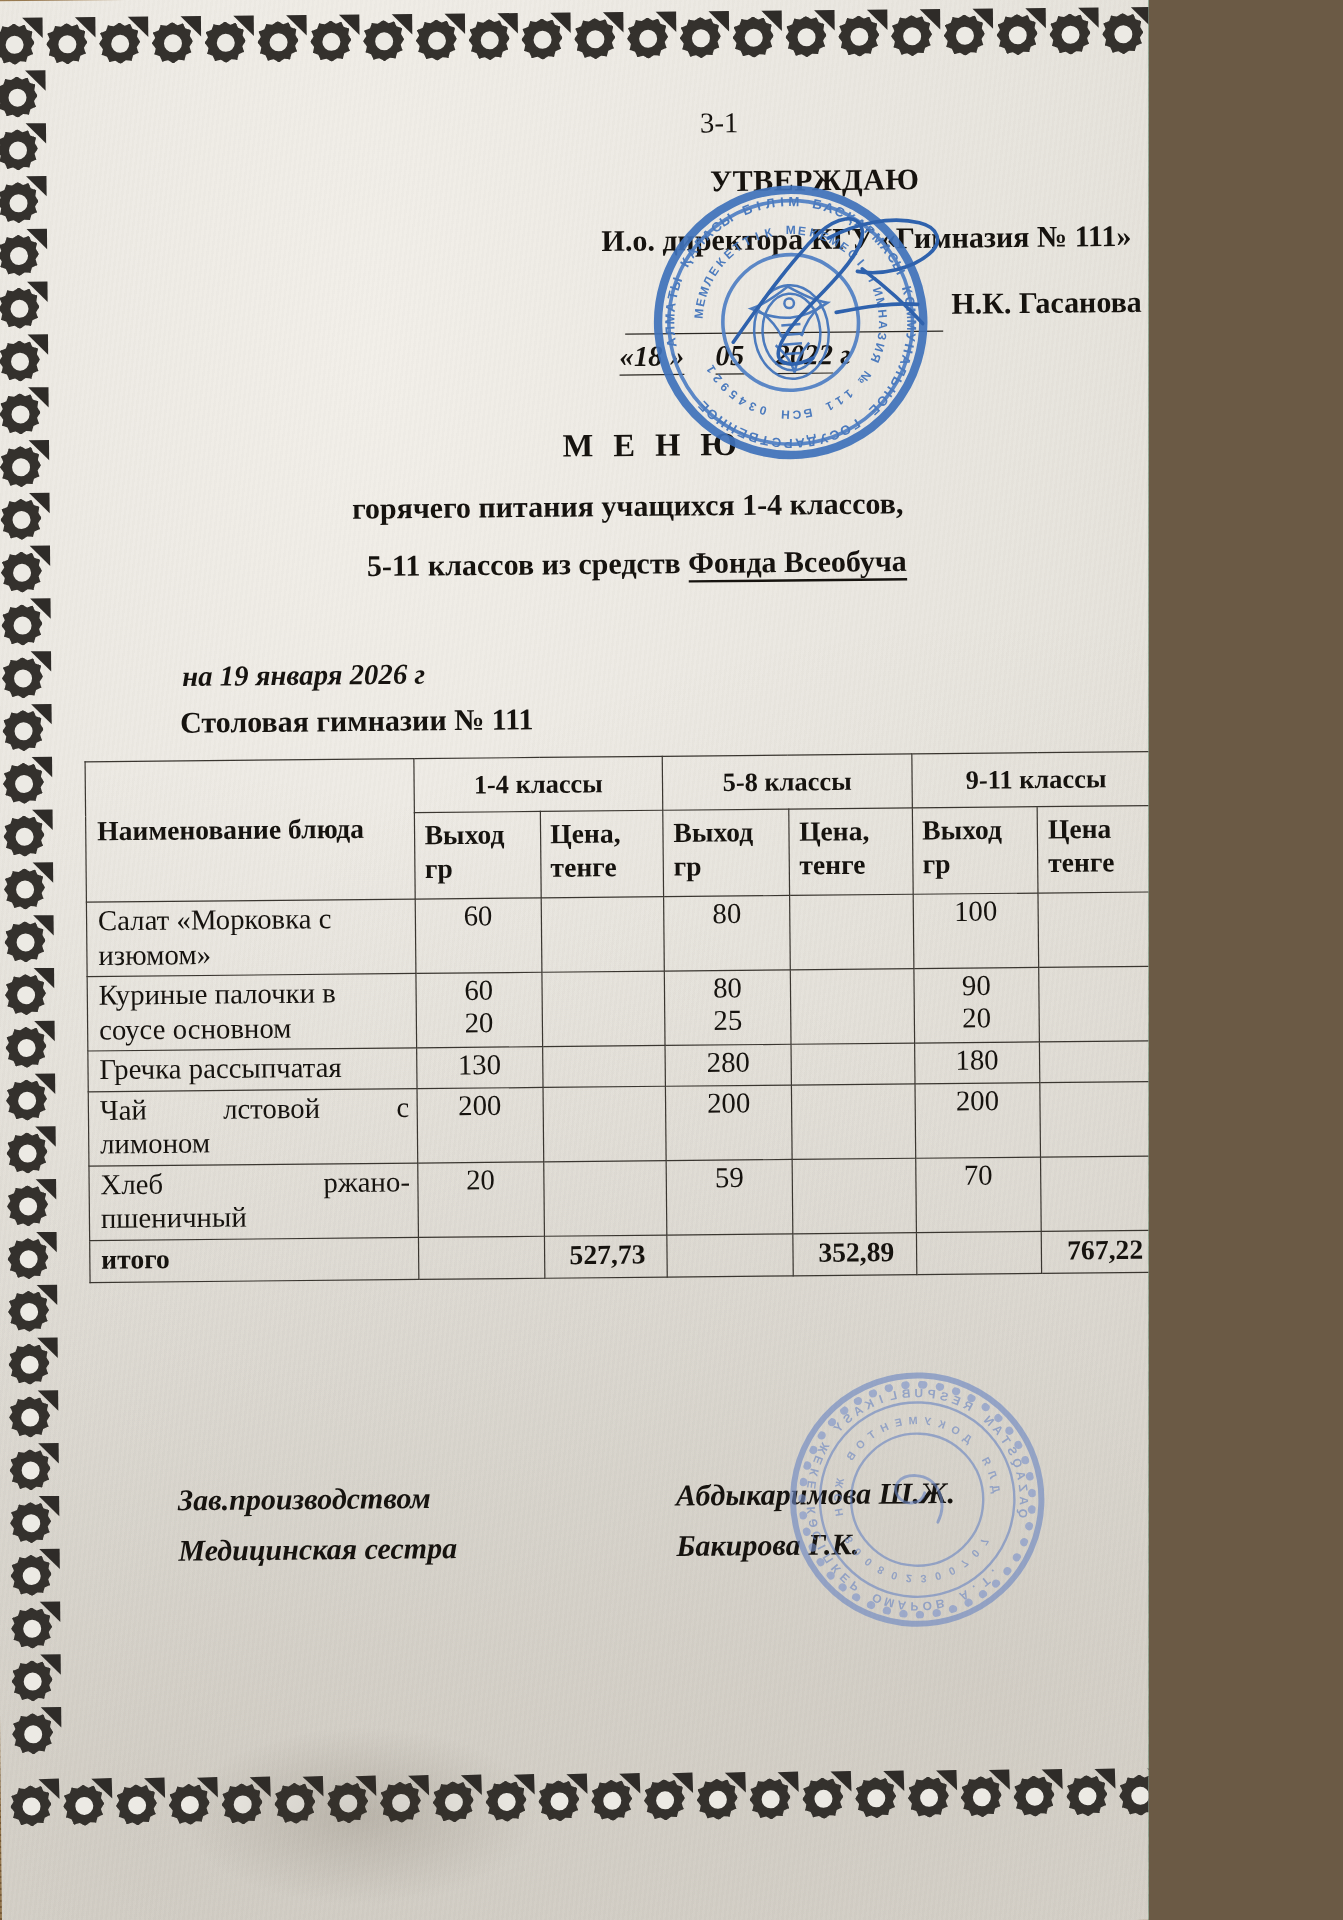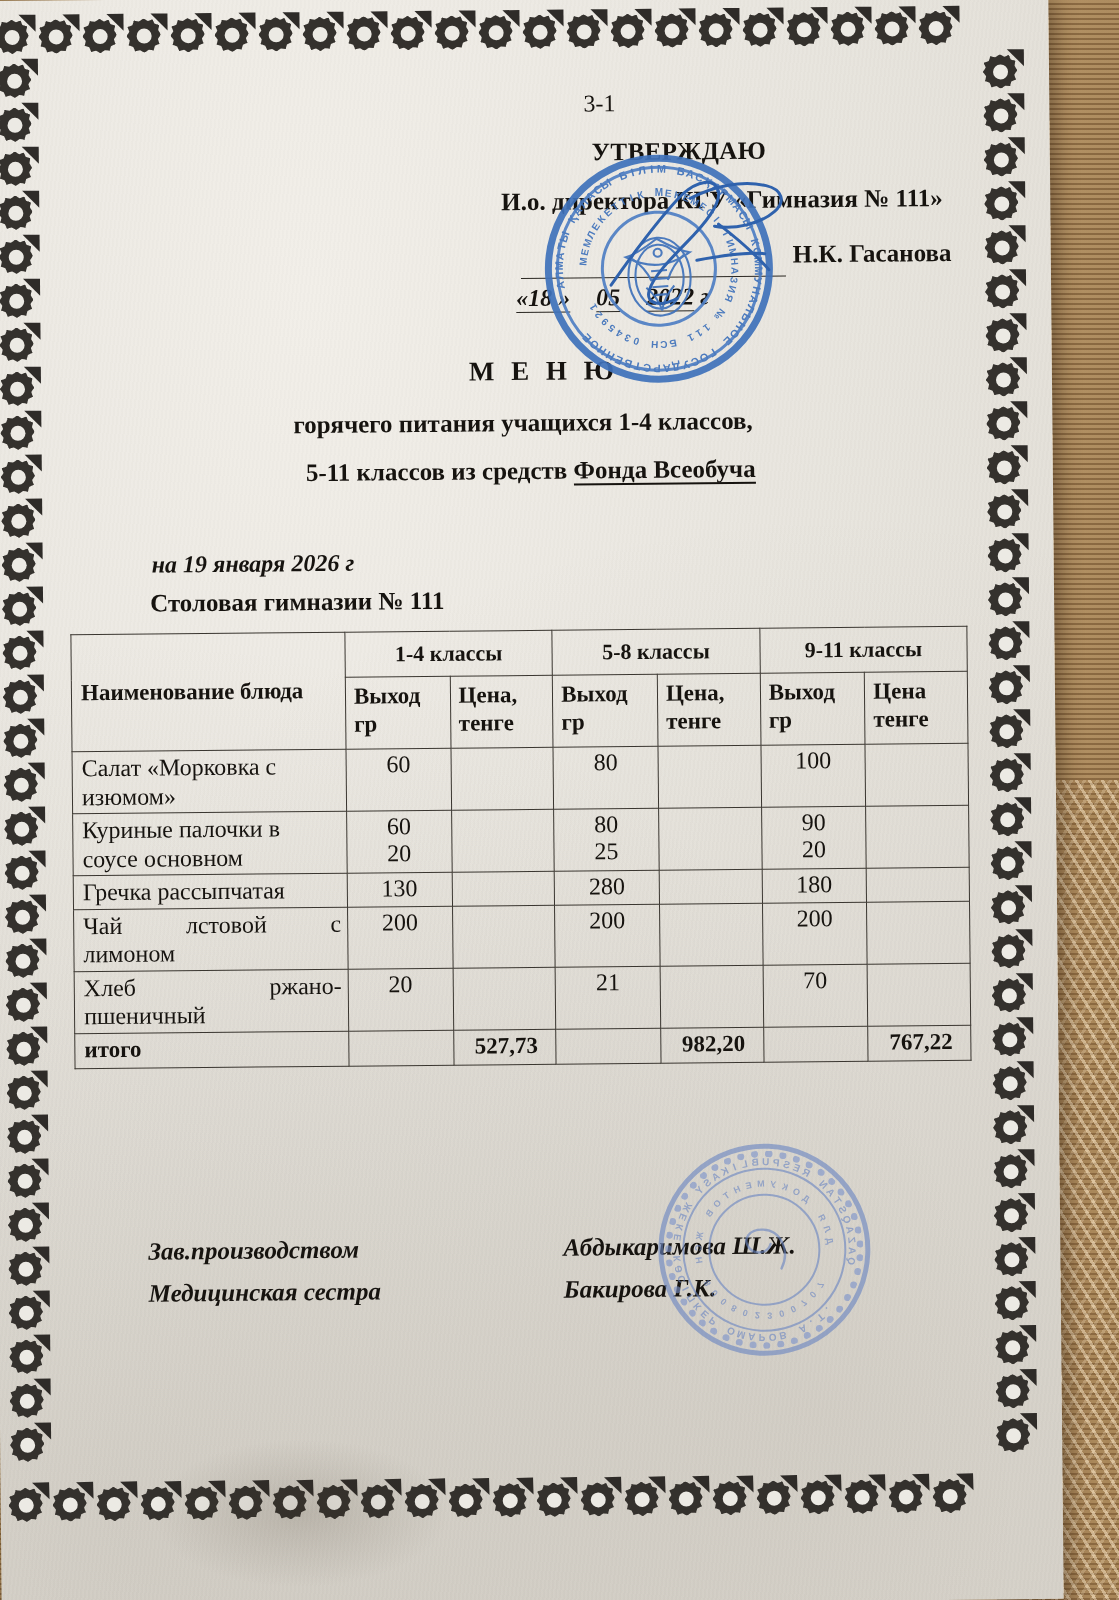--- a/index.html
+++ b/index.html
@@ -3,21 +3,21 @@
 <meta charset="utf-8">
 <title>Меню</title>
 <style>
   html, body {
     margin: 0;
     padding: 0;
     background: #6b5a45;
   }
   #page {
     position: relative;
-    width: 1119px;
+    width: 957px;
     height: 1600px;
     overflow: hidden;
     font-family: "Liberation Serif", "DejaVu Serif", serif;
     background: #14b8a6;
   }
 
   
   .backdrop {
     position: absolute;
     inset: 0;
@@ -946,34 +946,34 @@
             <tr>
               <td class="dish">
                 <div>Хлеб ржано-</div>
                 <div style="text-align-last: left;">пшеничный</div>
               </td>
               <td class="num">
                 <div>20</div>
               </td>
               <td class="num blank"></td>
               <td class="num">
-                <div>21</div>
+                <div>59</div>
               </td>
               <td class="num blank"></td>
               <td class="num">
                 <div>70</div>
               </td>
               <td class="num blank"></td>
             </tr>
             <tr class="total">
               <td class="lbl">итого</td>
               <td class="num"></td>
               <td class="num">527,73</td>
               <td class="num"></td>
-              <td class="num">982,20</td>
+              <td class="num">352,89</td>
               <td class="num"></td>
               <td class="num">767,22</td>
             </tr>
           </tbody>
       </table>
 
       <div class="t sig-label sg1">Зав.производством</div>
       <div class="t sig-label sg2">Медицинская сестра</div>
       <div class="t sig-label sg3">Абдыкаримова Ш.Ж.</div>
       <div class="t sig-label sg4">Бакирова Г.К.</div>

